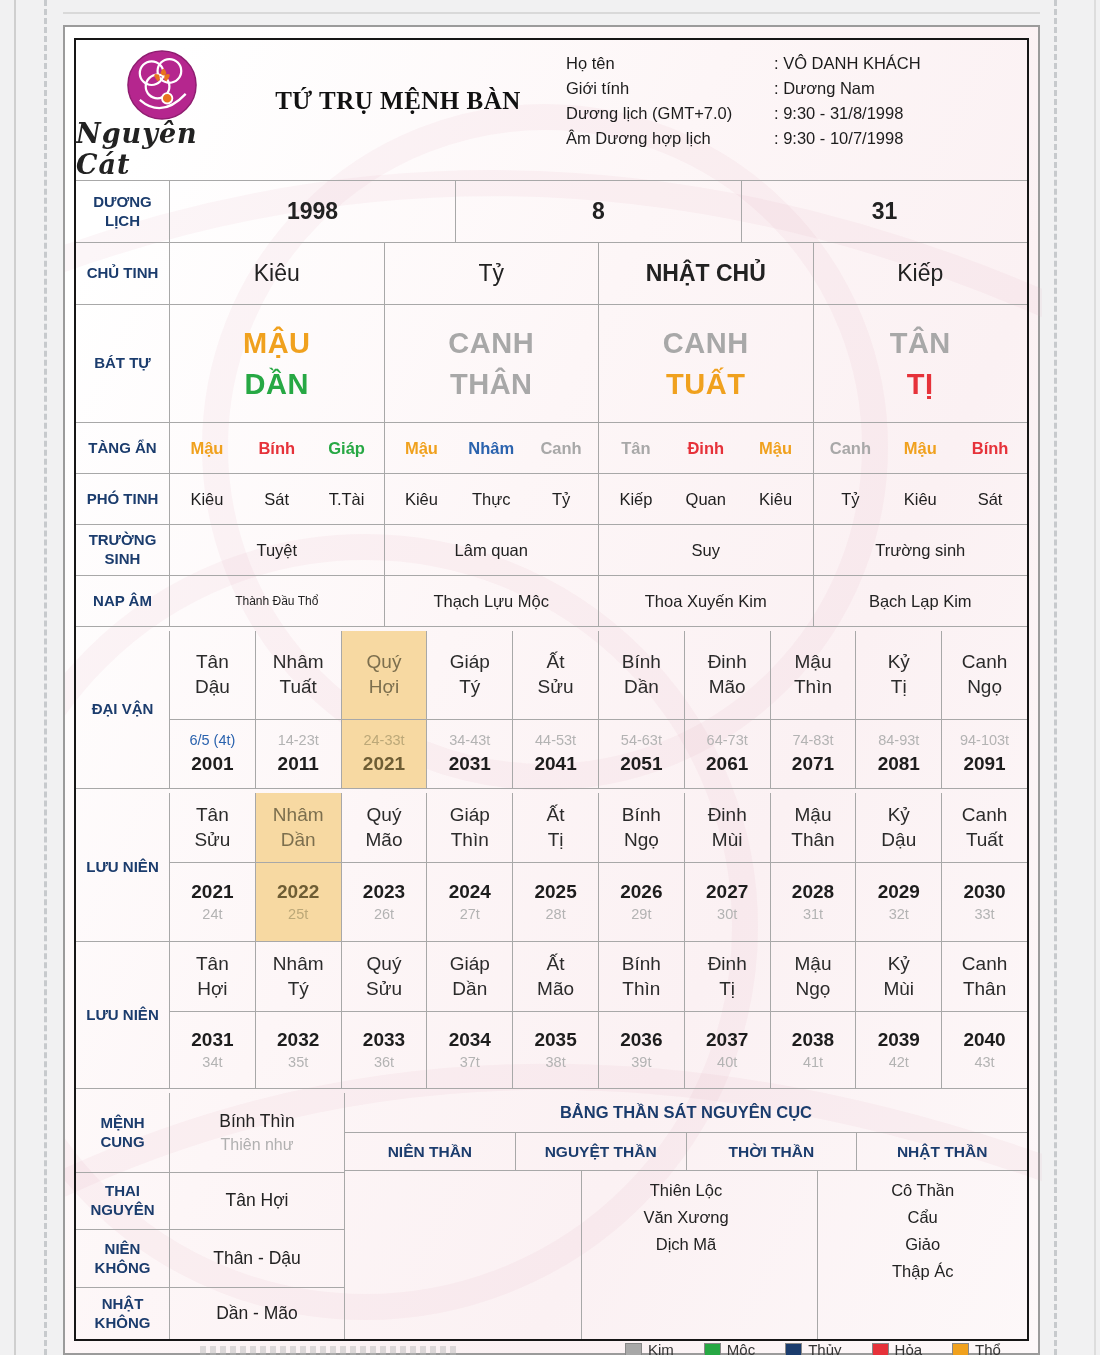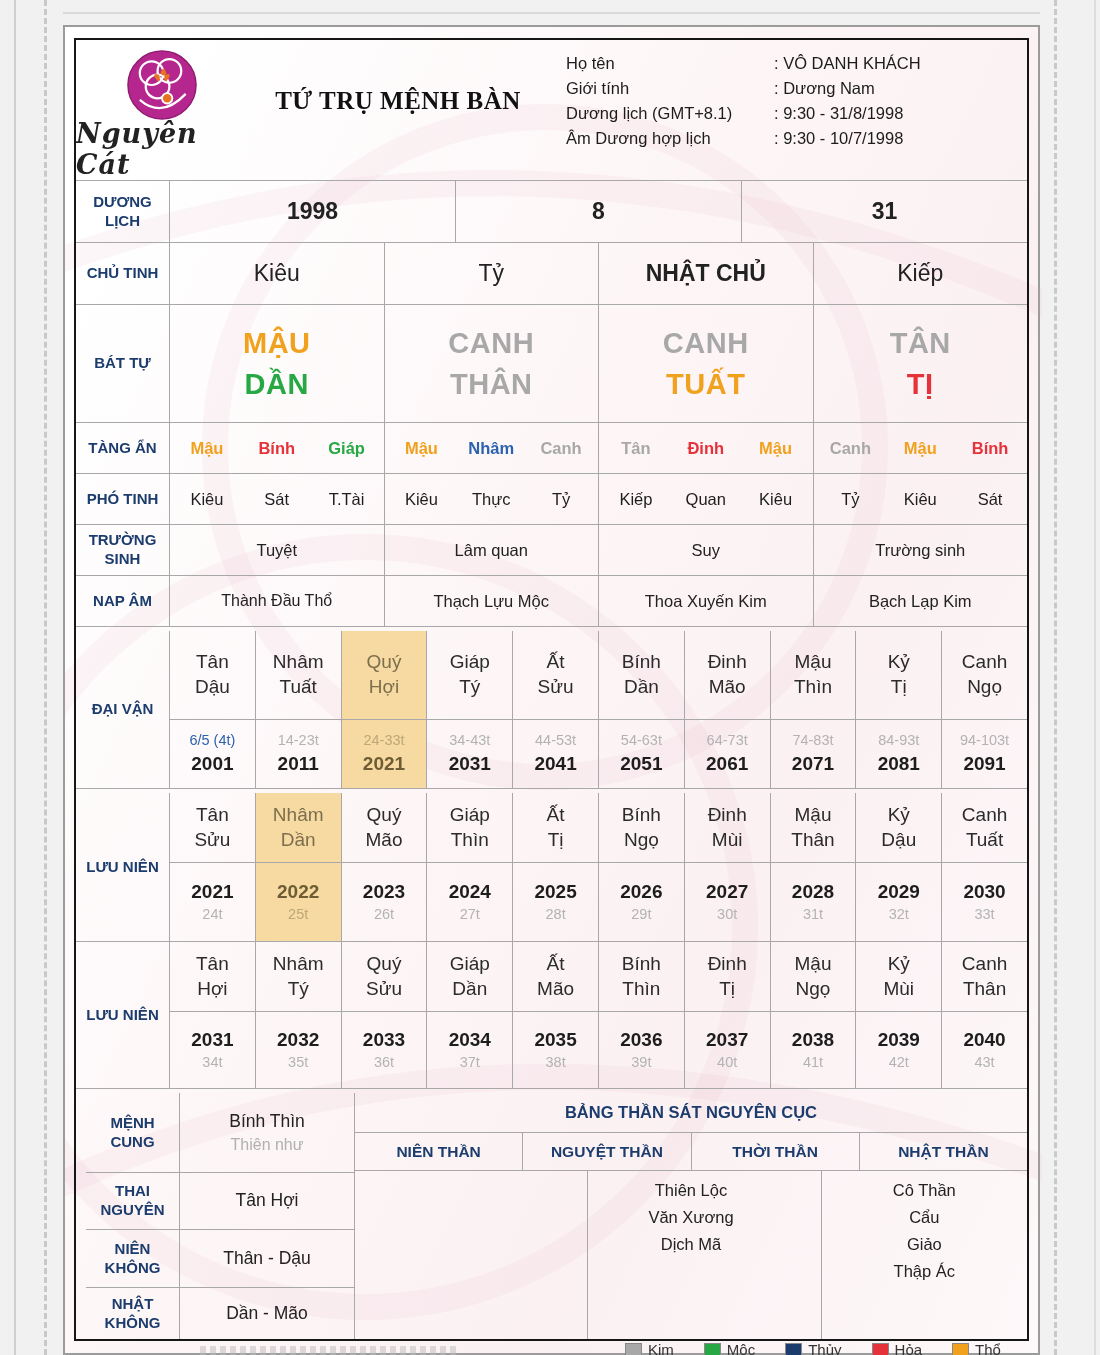--- a/index.html
+++ b/index.html
@@ -55,21 +55,21 @@
   .age { font-size:14.5px; color:#b3b3b3; }
   .year { font-size:19px; color:#1d1d1d; font-weight:600; }
   .hl { background:#f7d9a2; }
   .hl .dvt, .hl .dvb { background:#f7d9a2; }
   .hl .dvt span { color:#7c6f4e; }
   .hl .year { color:#6e5d34; }
   .hl .age { color:#bca878; }
 
   
   .bottom { display:flex; border-top:1px solid #a8a8a8; height:246px; }
-  .bl { flex:0 0 268px; display:flex; flex-direction:column;margin-left:10px; }
+  .bl { flex:0 0 268px; display:flex; flex-direction:column; }
   .blrow { display:flex; border-top:1px solid #a8a8a8; flex:1; }
   .blrow:first-child { border-top:none; }
   .bl-lab { flex:0 0 93px; display:flex; align-items:center; justify-content:center; text-align:center;
             color:#1b3c6d; font-weight:700; font-size:15px; line-height:1.25; padding:2px; }
   .bl-val { flex:1; border-left:1px solid #a8a8a8; display:flex; flex-direction:column; align-items:center; justify-content:center; font-size:17.5px; color:#222; line-height:1.35; }
   .sub { color:#b0b0b0; font-size:16px; }
   .br { flex:1; border-left:1px solid #a8a8a8; display:flex; flex-direction:column; }
   .ts-title { height:39px; display:flex; align-items:center; justify-content:center;
               color:#1b3c6d; font-weight:700; font-size:16.5px; }
   .ts-heads { display:flex; height:38px; border-top:1px solid #a8a8a8; }
@@ -130,21 +130,21 @@
         </div>
         <div class="title-box">
           <div class="doc-title">TỨ TRỤ MỆNH BÀN</div>
         </div>
         <div class="info-box">
           <div class="info-grid">
             <span>Họ tên</span>
               <span>: VÔ DANH KHÁCH</span>
             <span>Giới tính</span>
               <span>: Dương Nam</span>
-            <span>Dương lịch (GMT+8.1)</span>
+            <span>Dương lịch (GMT+7.0)</span>
               <span>: 9:30 - 31/8/1998</span>
             <span>Âm Dương hợp lịch</span>
               <span>: 9:30 - 10/7/1998</span>
           </div>
         </div>
       </div>
 
       <div class="row r-dl">
         <div class="lab">DƯƠNG LỊCH</div>
         <div class="cell">1998</div>
@@ -231,21 +231,21 @@
       <div class="row r-trio">
         <div class="lab">TRƯỜNG SINH</div>
         <div class="cell" style="font-size:16.5px">Tuyệt</div>
         <div class="cell" style="font-size:16.5px">Lâm quan</div>
         <div class="cell" style="font-size:16.5px">Suy</div>
         <div class="cell" style="font-size:16.5px">Trường sinh</div>
       </div>
 
       <div class="row r-trio">
         <div class="lab">NAP ÂM</div>
-        <div class="cell" style="font-size:16px">Thành Đầu Thổ</div>
+        <div class="cell" style="font-size:12px">Thành Đầu Thổ</div>
         <div class="cell" style="font-size:16.5px">Thạch Lựu Mộc</div>
         <div class="cell" style="font-size:16.5px">Thoa Xuyến Kim</div>
         <div class="cell" style="font-size:16.5px">Bạch Lạp Kim</div>
       </div>
 
       <div class="sec-gap"></div>
 
       <div class="dvrow dv" style="border-top:none;">
         <div class="lab">ĐẠI VẬN</div>
         <div class="dvc">

